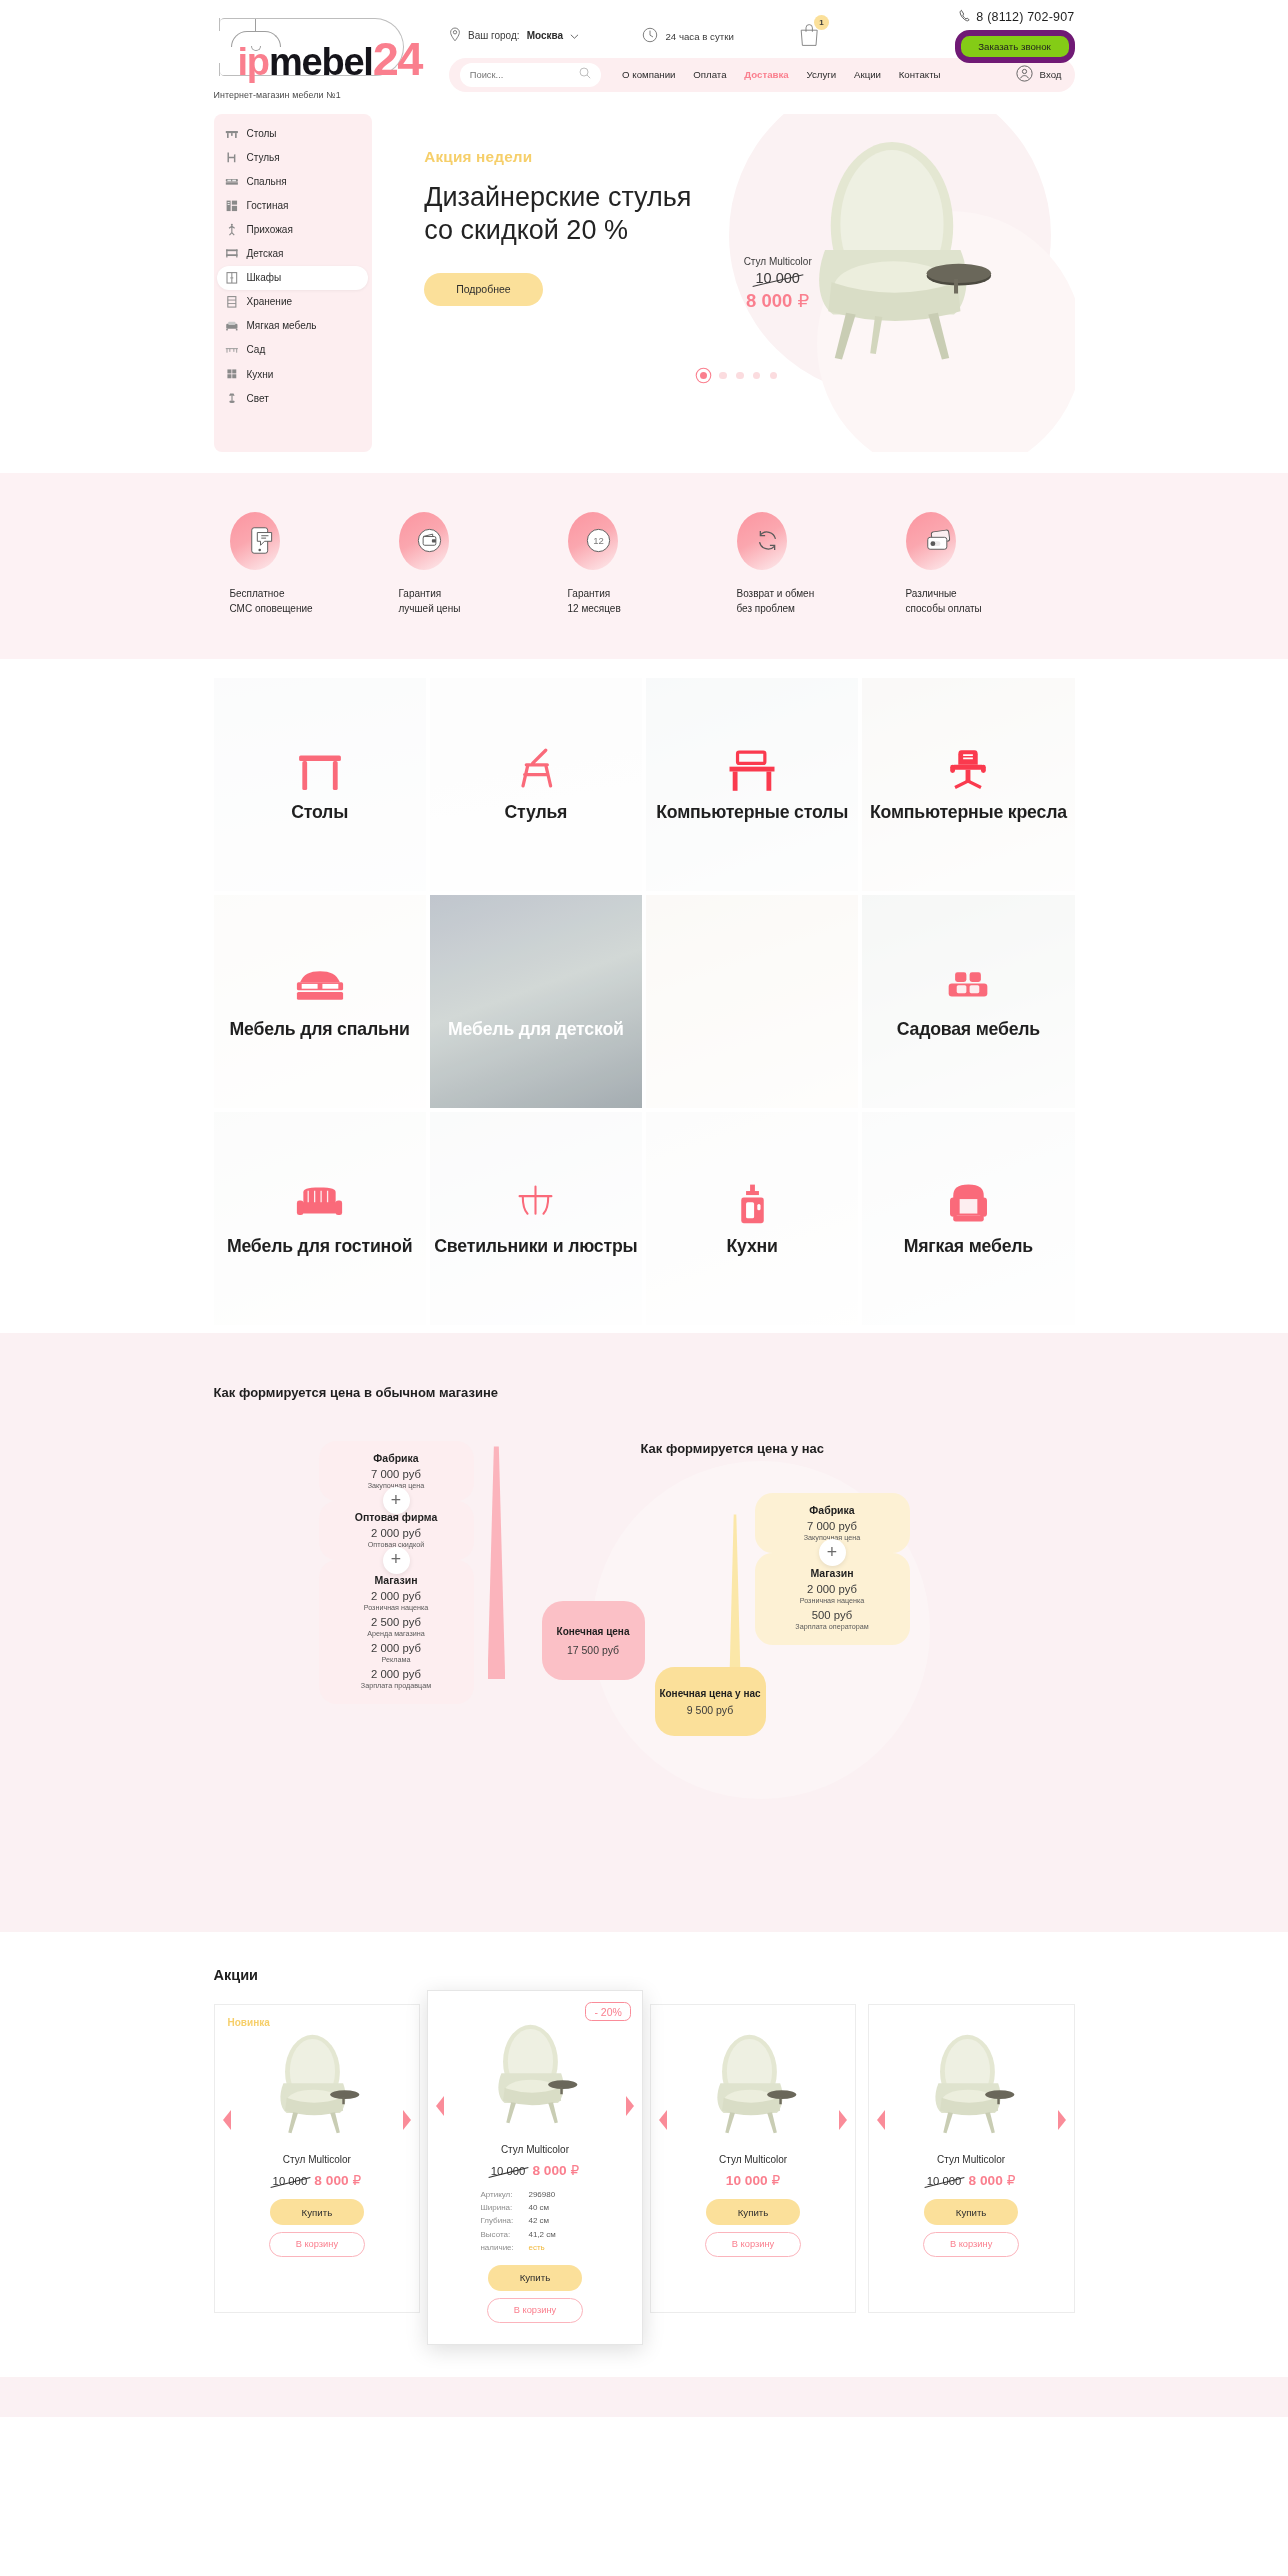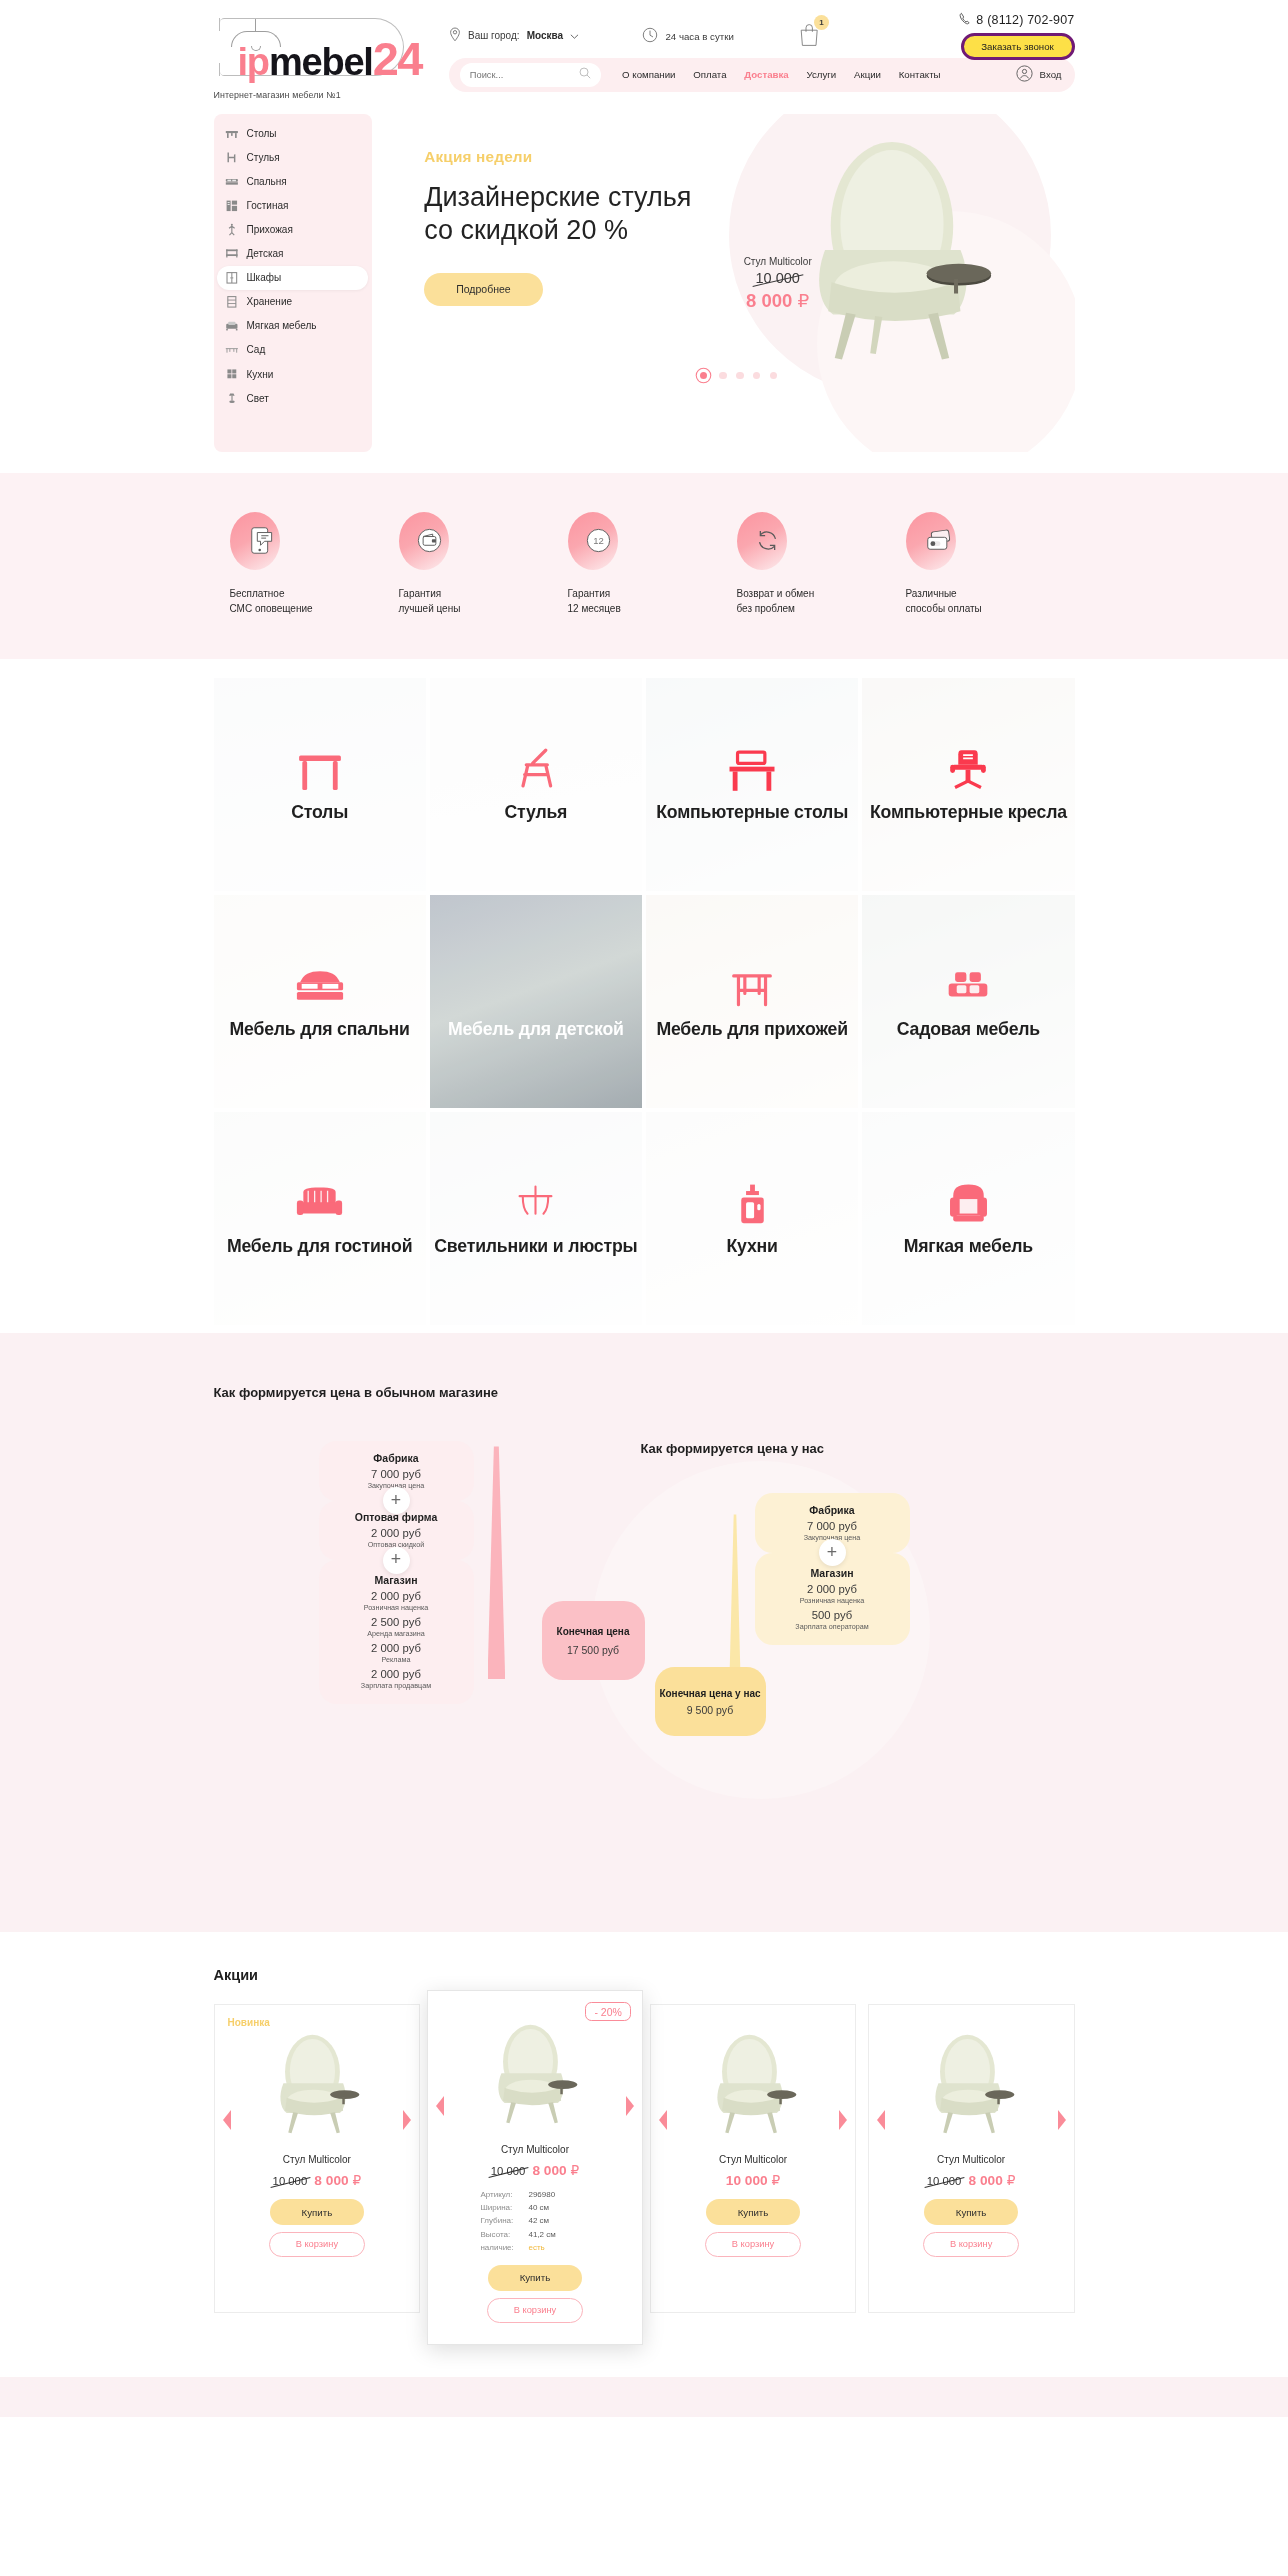--- a/index.html
+++ b/index.html
@@ -43,22 +43,22 @@
   .ht-city .lbl { color:#3b3b3b; }
   .ht-city .val { font-weight: 700; }
   .ht-hours { display: flex; align-items: center; gap: 7.2px; font-size: 9.7px; color: #3b3b3b; margin-left: 63px; }
   .ht-cart { margin-left: 64px; position: relative; }
   .cart-badge { position: absolute; right: -7.2px; top: -6.4px; width: 15.3px; height: 15.3px; border-radius: 50%;
                 background: #fbe09a; color: #3a3a3a; font-size: 8px; display: flex; align-items: center;
                 justify-content: center; font-weight: 600; }
   .ht-phone { margin-left: auto; text-align: right; }
   .ht-phone .num { display: flex; align-items: center; justify-content: flex-end; gap: 5.6px;
                    font-size: 12.5px; color: #1f1f1f; letter-spacing: 0.2px; }
-  .call-btn { margin-top: 4.8px; display: inline-block; border: 3px solid #701a75; border-radius: 14.5px;
-              padding: 4.8px 17.7px; font-size: 9.7px; color: #1f1f1f; background: #fde047; cursor: pointer; }
+  .call-btn { margin-top: 4.8px; display: inline-block; border: 6px solid #701a75; border-radius: 14.5px;
+              padding: 4.8px 17.7px; font-size: 9.7px; color: #1f1f1f; background: #84cc16; cursor: pointer; }
 
   .navbar { margin-left: 19.3px; background: #fdeef0; border-radius: 21px; height: 34px;
             display: flex; align-items: center; padding: 0 13px 0 11.3px; }
   .search-box { width: 141px; height: 24px; background: #fff; border-radius: 13px; display: flex;
                 align-items: center; padding: 0 9.7px; }
   .search-box input { border: none; outline: none; font-size: 9.3px; color: #777;
                       font-family: inherit; width: 109px; background: transparent; }
   .search-icon { margin-left: auto; }
   .nav-links { display: flex; align-items: center; gap: 17.7px; margin-left: 21px; }
   .nav-links a { font-size: 9.7px; color: #2b2b2b; text-decoration: none; white-space: nowrap; }
@@ -651,28 +651,20 @@
         <div class="tile-veil"></div>
         <div class="tile-inner">
           <div class="tile-glyph"></div>
           <div class="tile-label"><span>Мебель для детской</span></div>
         </div>
       </div>
 
       <div class="tile">
         <div class="tile-photo" style="background:linear-gradient(160deg,#ece4d9,#f9f5ef);"></div>
         <div class="tile-veil"></div>
-        <div class="tile-inner">
-          <div class="tile-glyph">
-              <svg width="50" height="43" viewBox="0 0 62 54">
-                <path d="M8 10h46M14 10v36M48 10v36M22 10v22M40 10v22M14 28h34" stroke="#fa6a7a" stroke-width="4" fill="none" stroke-linecap="round"></path>
-              </svg>
-            </div>
-          <div class="tile-label"><span>Мебель для прихожей</span></div>
-        </div>
       </div>
 
       <div class="tile">
         <div class="tile-photo" style="background:linear-gradient(160deg,#d6dcd7,#f1f3f1);"></div>
         <div class="tile-veil"></div>
         <div class="tile-inner">
           <div class="tile-glyph">
               <svg width="58" height="42" viewBox="0 0 72 52">
                 <rect x="20" y="4" width="14" height="12" rx="3" fill="#fa6a7a"></rect>
                 <rect x="38" y="4" width="14" height="12" rx="3" fill="#fa6a7a"></rect>

